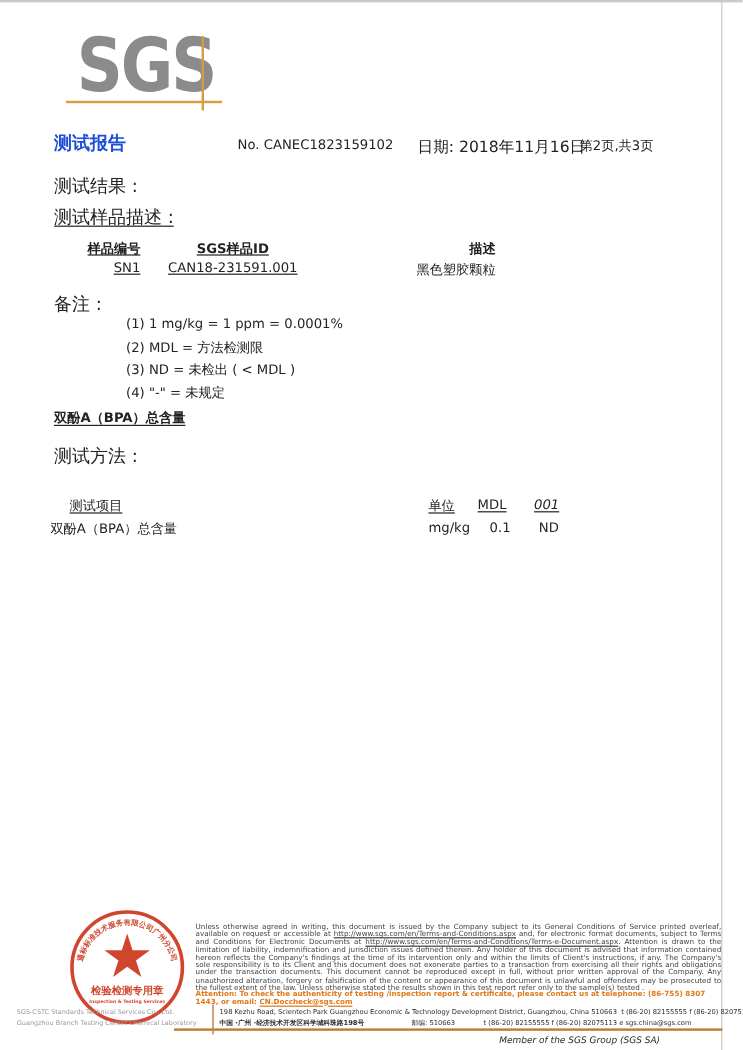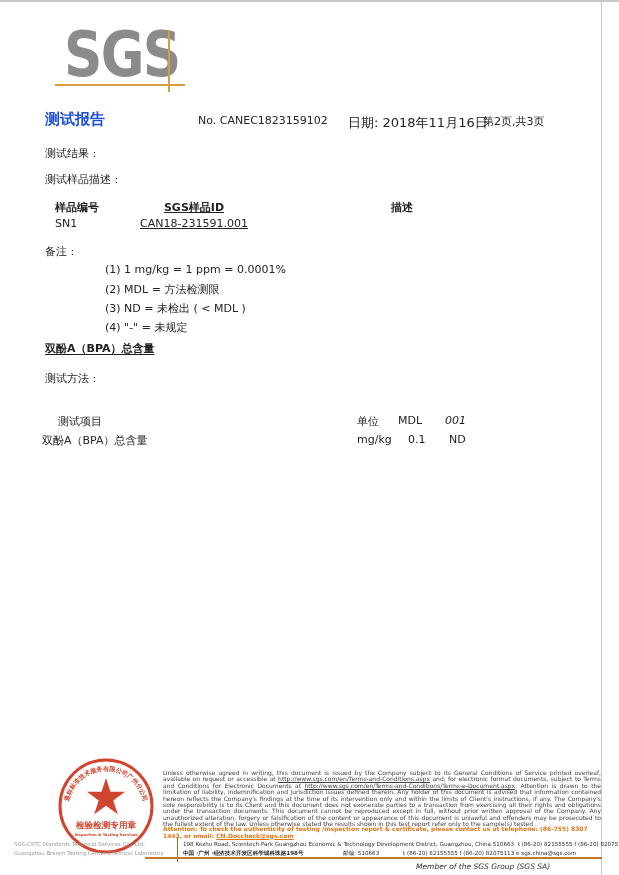--- a/index.html
+++ b/index.html
@@ -12,28 +12,28 @@
   .logo-text{position:absolute;left:64px;top:26px;font-size:62px;line-height:58px;font-weight:bold;
              color:#8b8b8b;letter-spacing:-2px;transform:scaleX(0.86);transform-origin:left top;}
   .logo-hline{position:absolute;left:55px;top:84px;width:130px;height:2px;background:#d79b43;}
   .logo-vline{position:absolute;left:168px;top:30px;width:2px;height:62px;background:#d79b43;}
 
   
   .hdr-title{position:absolute;left:45px;top:110px;font-size:15px;font-weight:bold;color:#1d4ed8;}
   .hdr-no{position:absolute;left:198px;top:114px;font-size:11px;}
   .hdr-date{position:absolute;left:348px;top:114px;font-size:13px;}
   .hdr-page{position:absolute;left:483px;top:114px;font-size:11px;}
-  .lbl{position:absolute;left:45px;font-size:11px;}
-  .u{text-underline-offset:2px;}
+  .lbl{position:absolute;left:45px;font-size:15px;}
+  .u{text-decoration:underline;text-underline-offset:2px;}
   .b{font-weight:bold;}
   .i{font-style:italic;}
 
   
   .st-row{position:absolute;left:55px;display:flex;font-size:11px;}
-  .st-c1{width:62px;text-align:left;}
+  .st-c1{width:62px;text-align:right;text-decoration:underline;}
   .st-c2{width:118px;text-align:center;margin-left:18px;text-decoration:underline;}
   .st-c3{width:150px;text-align:right;margin-left:10px;}
 
   .note-item{position:absolute;left:105px;font-size:11px;}
 
   .sec-title{position:absolute;left:45px;top:341px;font-size:11px;font-weight:bold;
              text-decoration:underline;text-underline-offset:2px;}
   .method-text{position:absolute;left:105px;top:370px;width:458px;font-size:11px;line-height:19px;}
 
   
@@ -77,20 +77,21 @@
   <div class="lbl u" style="top:172px">测试样品描述 :</div>
 
   <div class="st-row b" style="top:200px">
     <span class="st-c1">样品编号</span>
     <span class="st-c2">SGS样品ID</span>
     <span class="st-c3">描述</span>
   </div>
   <div class="st-row" style="top:217px">
     <span class="st-c1">SN1</span>
     <span class="st-c2">CAN18-231591.001</span>
+    <span class="st-c3">黑色塑胶颗粒</span>
   </div>
 
   <div class="lbl" style="top:244px">备注 :</div>
   <div class="note-item" style="top:263px">(1) 1 mg/kg = 1 ppm = 0.0001%</div>
   <div class="note-item" style="top:282px">(2) MDL = 方法检测限</div>
   <div class="note-item" style="top:301px">(3) ND = 未检出 ( &lt; MDL )</div>
   <div class="note-item" style="top:320px">(4) "-" = 未规定</div>
 
   <div class="sec-title">双酚A（BPA）总含量</div>
   <div class="lbl" style="top:371px">测试方法 :</div>

